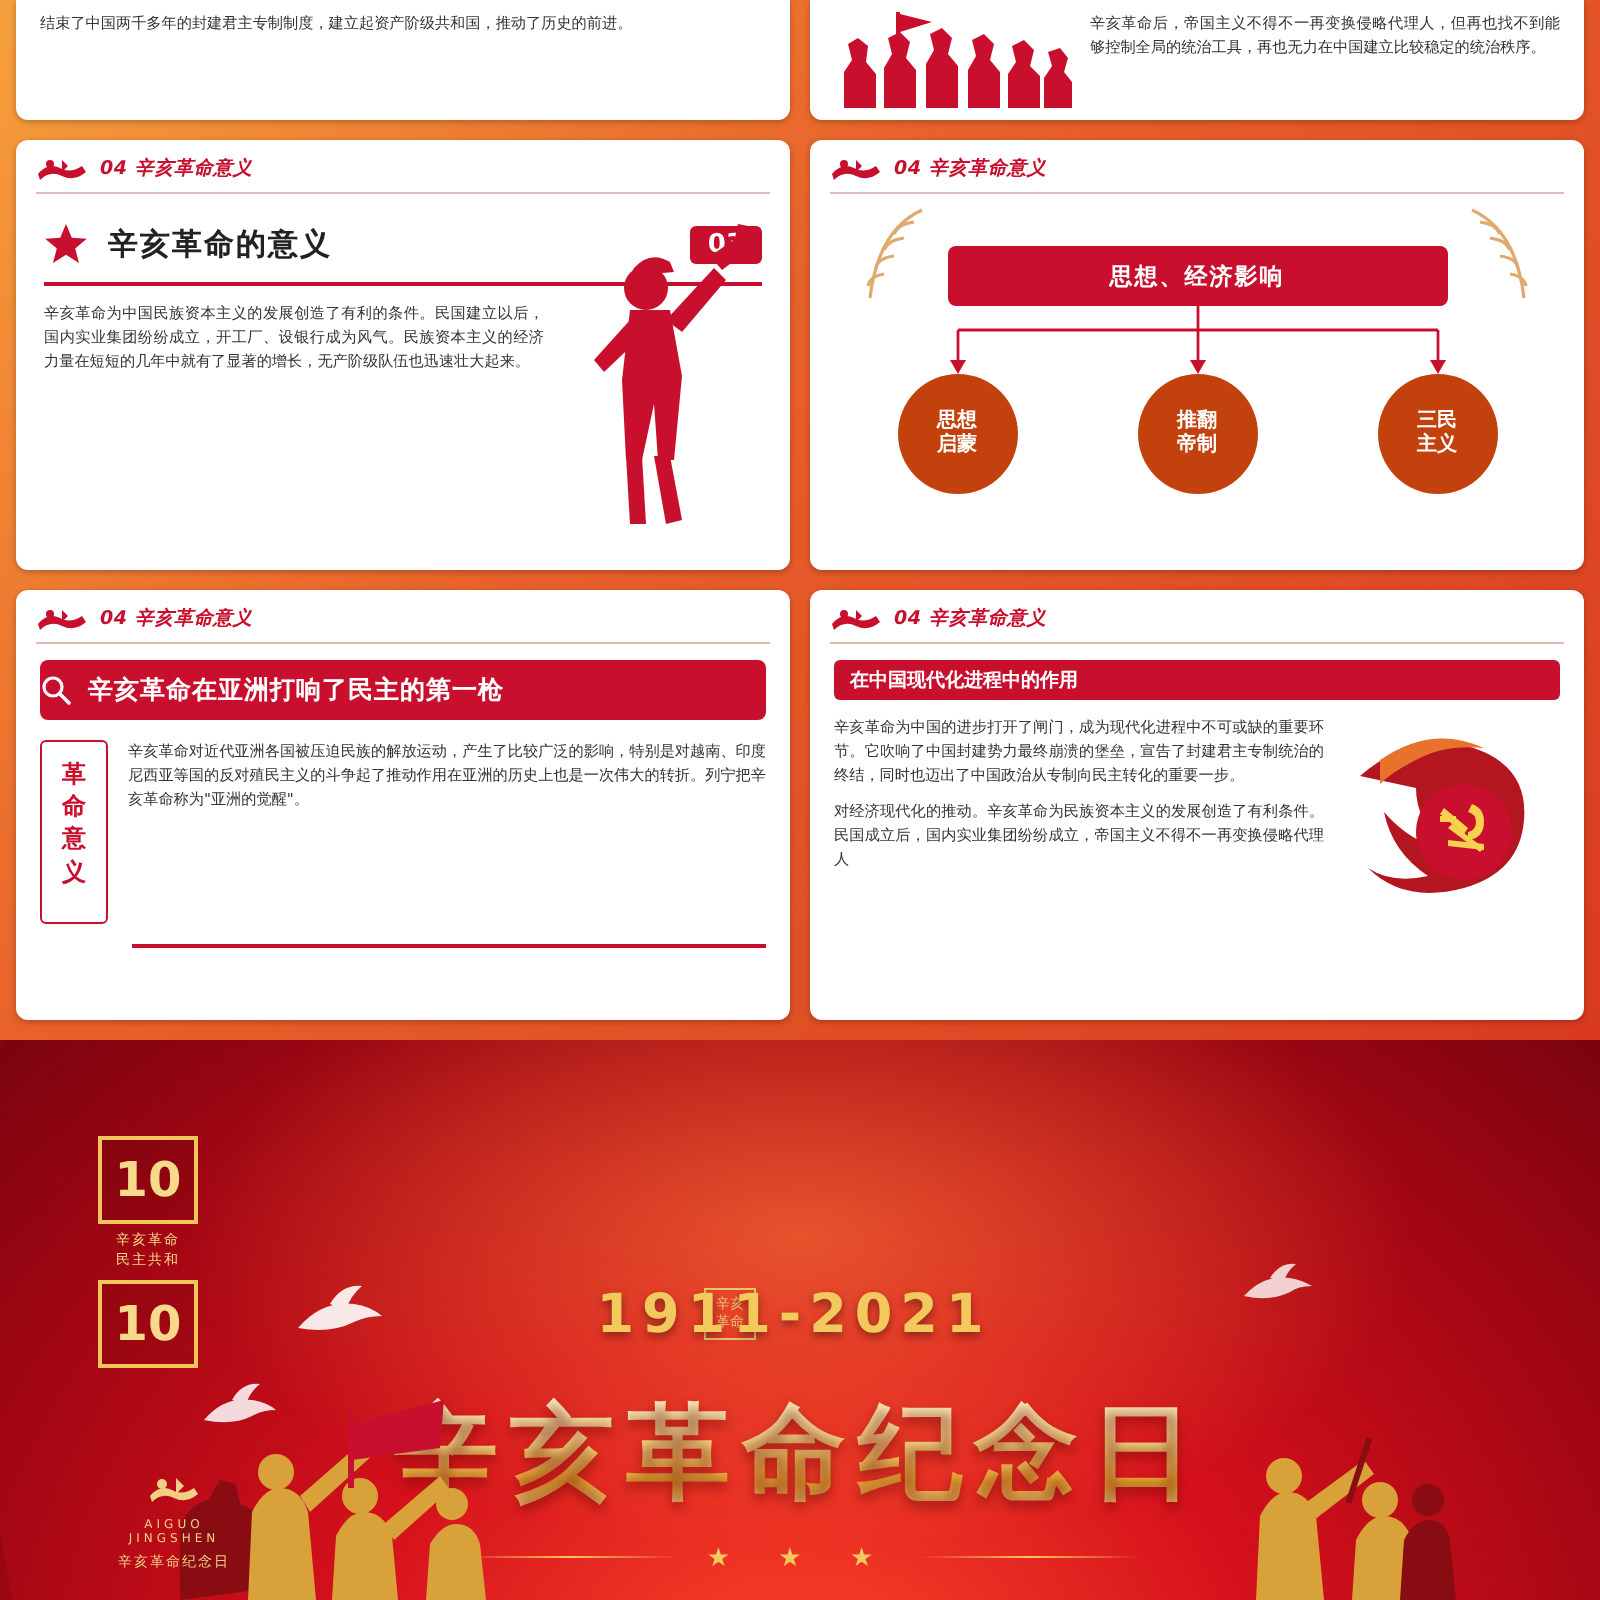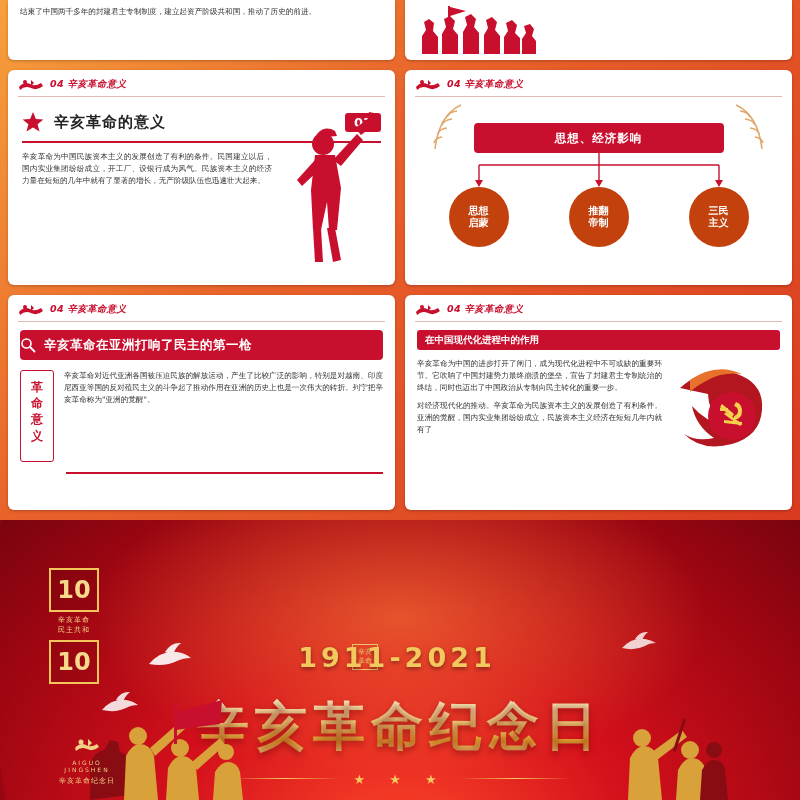--- a/index.html
+++ b/index.html
@@ -188,20 +188,23 @@
                 <path d="M4 48 L4 30 L8 24 L6 16 L11 13 L16 17 L15 25 L20 31 L20 48z"></path>
                 <path d="M24 48 L24 28 L28 21 L26 13 L32 10 L37 15 L35 23 L40 29 L40 48z"></path>
                 <path d="M45 48 L45 26 L49 19 L47 11 L53 8 L58 13 L56 21 L61 27 L61 48z"></path>
                 <path d="M66 48 L66 29 L70 22 L68 14 L74 11 L79 16 L77 24 L82 30 L82 48z"></path>
                 <path d="M86 48 L86 31 L90 25 L88 17 L94 14 L99 19 L97 27 L102 32 L102 48z"></path>
                 <path d="M104 48 L104 33 L108 27 L106 20 L112 18 L116 23 L114 30 L118 35 L118 48z"></path>
                 <rect x="30" y="0" width="2" height="16"></rect>
                 <path d="M32 1 L48 5 L32 10z"></path>
               </g>
             </svg>
+          </div>
+          <div class="col">
+            <div class="body-txt">辛亥革命后，帝国主义不得不一再变换侵略代理人，但再也找不到能够控制全局的统治工具，再也无力在中国建立比较稳定的统治秩序。</div>
           </div>
         </div>
       </div>
 
       <div class="slide">
         <div class="s-head">
           <span class="logo">
             <svg width="26" height="14" viewBox="0 0 26 14">
               <g fill="#c8102e">
                 <path d="M1 9 q5-6 11-3 q5 3 11-1 l2 3 q-6 5-12 2 q-6-3-11 2z"></path>
@@ -368,21 +371,21 @@
         </div>
         <div class="s-divider"></div>
 
         <div class="sub-banner">
           <span>在中国现代化进程中的作用</span>
         </div>
 
         <div class="p6-wrap">
           <div class="p6-col">
             <div class="body-txt p6-para">辛亥革命为中国的进步打开了闸门，成为现代化进程中不可或缺的重要环节。它吹响了中国封建势力最终崩溃的堡垒，宣告了封建君主专制统治的终结，同时也迈出了中国政治从专制向民主转化的重要一步。</div>
-            <div class="body-txt p6-para">对经济现代化的推动。辛亥革命为民族资本主义的发展创造了有利条件。亚洲的觉醒，国内实业集团纷纷成立，民族资本主义经济在短短几年内就有了</div>
+            <div class="body-txt p6-para">对经济现代化的推动。辛亥革命为民族资本主义的发展创造了有利条件。民国成立后，国内实业集团纷纷成立，帝国主义不得不一再变换侵略代理人</div>
           </div>
           <div class="p6-emb">
             <svg width="110" height="110" viewBox="0 0 110 110">
               <g>
                 <path d="M10 30 q30-26 62-12 q22 10 20 34 q-2 26-30 34 q-30 8-48-10 q12 8 30 4 q-18-12-22-32 q14 16 30 18 q-14-14-14-30z" fill="#b3161f"></path>
                 <path d="M20 22 q26-18 52-6 q-20-2-34 6 q-12 6-18 12z" fill="#e8712b"></path>
                 <circle cx="62" cy="58" r="24" fill="#c8102e"></circle>
                 <g fill="#f5d14e">
                   <path d="M50 50 l8 0 0 3 -8 0z"></path>
                   <path d="M52 46 l12 10 -2 3 -12-10z"></path>

